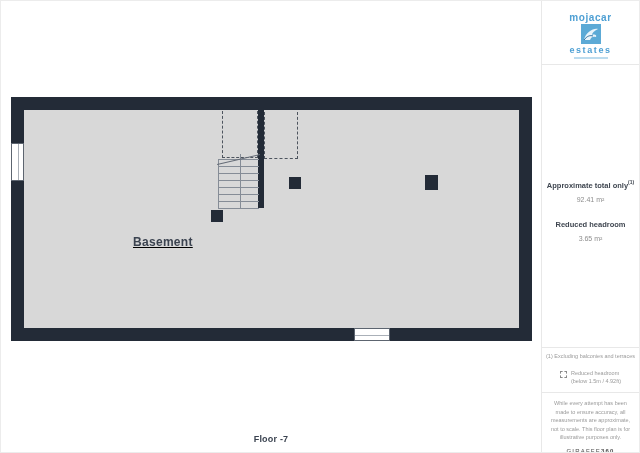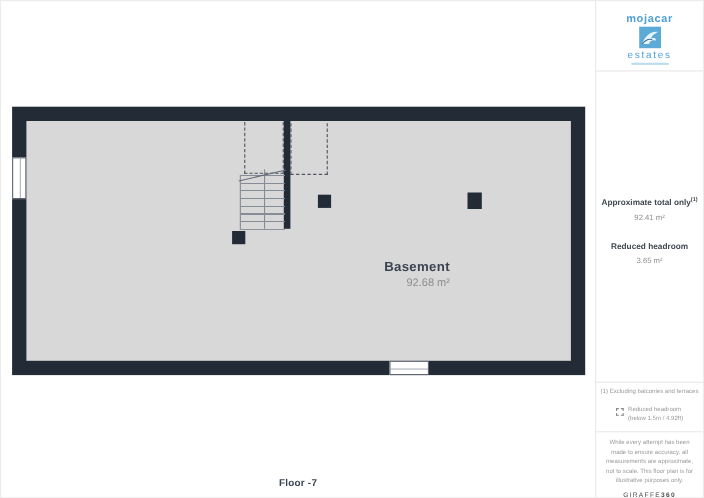--- a/index.html
+++ b/index.html
@@ -28,34 +28,34 @@
   .p1 { left:288px; top:176px; width:12px; height:12px; }
   .p2 { left:424px; top:174px; width:13px; height:15px; }
   .p3 { left:210px; top:209px; width:12px; height:12px; }
 
   .window { position:absolute; background:#ffffff; border:1px solid #5d6570; }
   .window-left { left:10px; top:142px; width:13px; height:38px; }
   .window-left .pane { position:absolute; left:50%; top:0; bottom:0; width:1px; background:#aab0b8; }
   .window-bottom { left:353px; top:327px; width:36px; height:13px; }
   .window-bottom .pane { position:absolute; top:50%; left:0; right:0; height:1px; background:#aab0b8; }
 
-  .room-label { position:absolute; left:108px; top:234px; width:300px; text-align:right; }
+  .room-label { position:absolute; left:132px; top:234px; width:300px; text-align:left;text-decoration:underline; }
   .room-name { font-size:12px; font-weight:bold; color:#3b4350; letter-spacing:.3px; }
   .room-area { font-size:10px; color:#8d8d8d; margin-top:3px; }
 
   .floor-label { position:absolute; left:0; top:433px; width:540px; text-align:center;
       font-size:9px; font-weight:bold; color:#3b4350; letter-spacing:.2px; }
 
   
   .sidebar { position:absolute; left:540px; top:0; width:98px; height:451px; border-left:1px solid #e8e8e8;padding-left:48px; }
   .logo-block { position:absolute; top:0; left:0; right:0; height:64px;
       border-bottom:1px solid #e8e8e8; text-align:center; padding-top:11px; }
   .brand-top { font-size:10px; font-weight:bold; color:#4fa0d4; letter-spacing:.6px; }
   .logo-mark { display:block; width:20px; height:20px; margin:1px auto 1px; }
-  .brand-bottom { font-size:9px; font-weight:normal; color:#4fa0d4; letter-spacing:1.6px;text-align:center; }
+  .brand-bottom { font-size:9px; font-weight:bold; color:#4fa0d4; letter-spacing:1.6px;text-align:center; }
   .brand-tagline { width:34px; height:2px; background:#bcdcef; margin:2px auto 0; }
 
   .area-block { position:absolute; top:178px; left:0; right:0; text-align:center; }
   .area-title { font-size:7.5px; font-weight:bold; color:#3f4650; }
   .area-title sup { font-size:5px; }
   .area-value { font-size:7px; color:#8d8d8d; margin-top:6px; }
   .headroom-title { font-size:7.5px; font-weight:bold; color:#3f4650; margin-top:17px; }
 
   .notes-block { position:absolute; top:346px; left:0; right:0; border-top:1px solid #e8e8e8;
       padding-top:5px; text-align:center; }
@@ -96,21 +96,20 @@
 
     <div class="window window-left">
       <div class="pane"></div>
     </div>
     <div class="window window-bottom">
       <div class="pane"></div>
     </div>
 
     <div class="room-label">
       <div class="room-name">Basement</div>
-      <div class="room-area">92.68 m²</div>
     </div>
 
     <div class="floor-label">Floor -7</div>
   </div>
 
   <div class="sidebar">
 
     <div class="logo-block">
       <div class="brand-top">mojacar</div>
       <svg class="logo-mark" viewBox="0 0 20 20" xmlns="http://www.w3.org/2000/svg">

